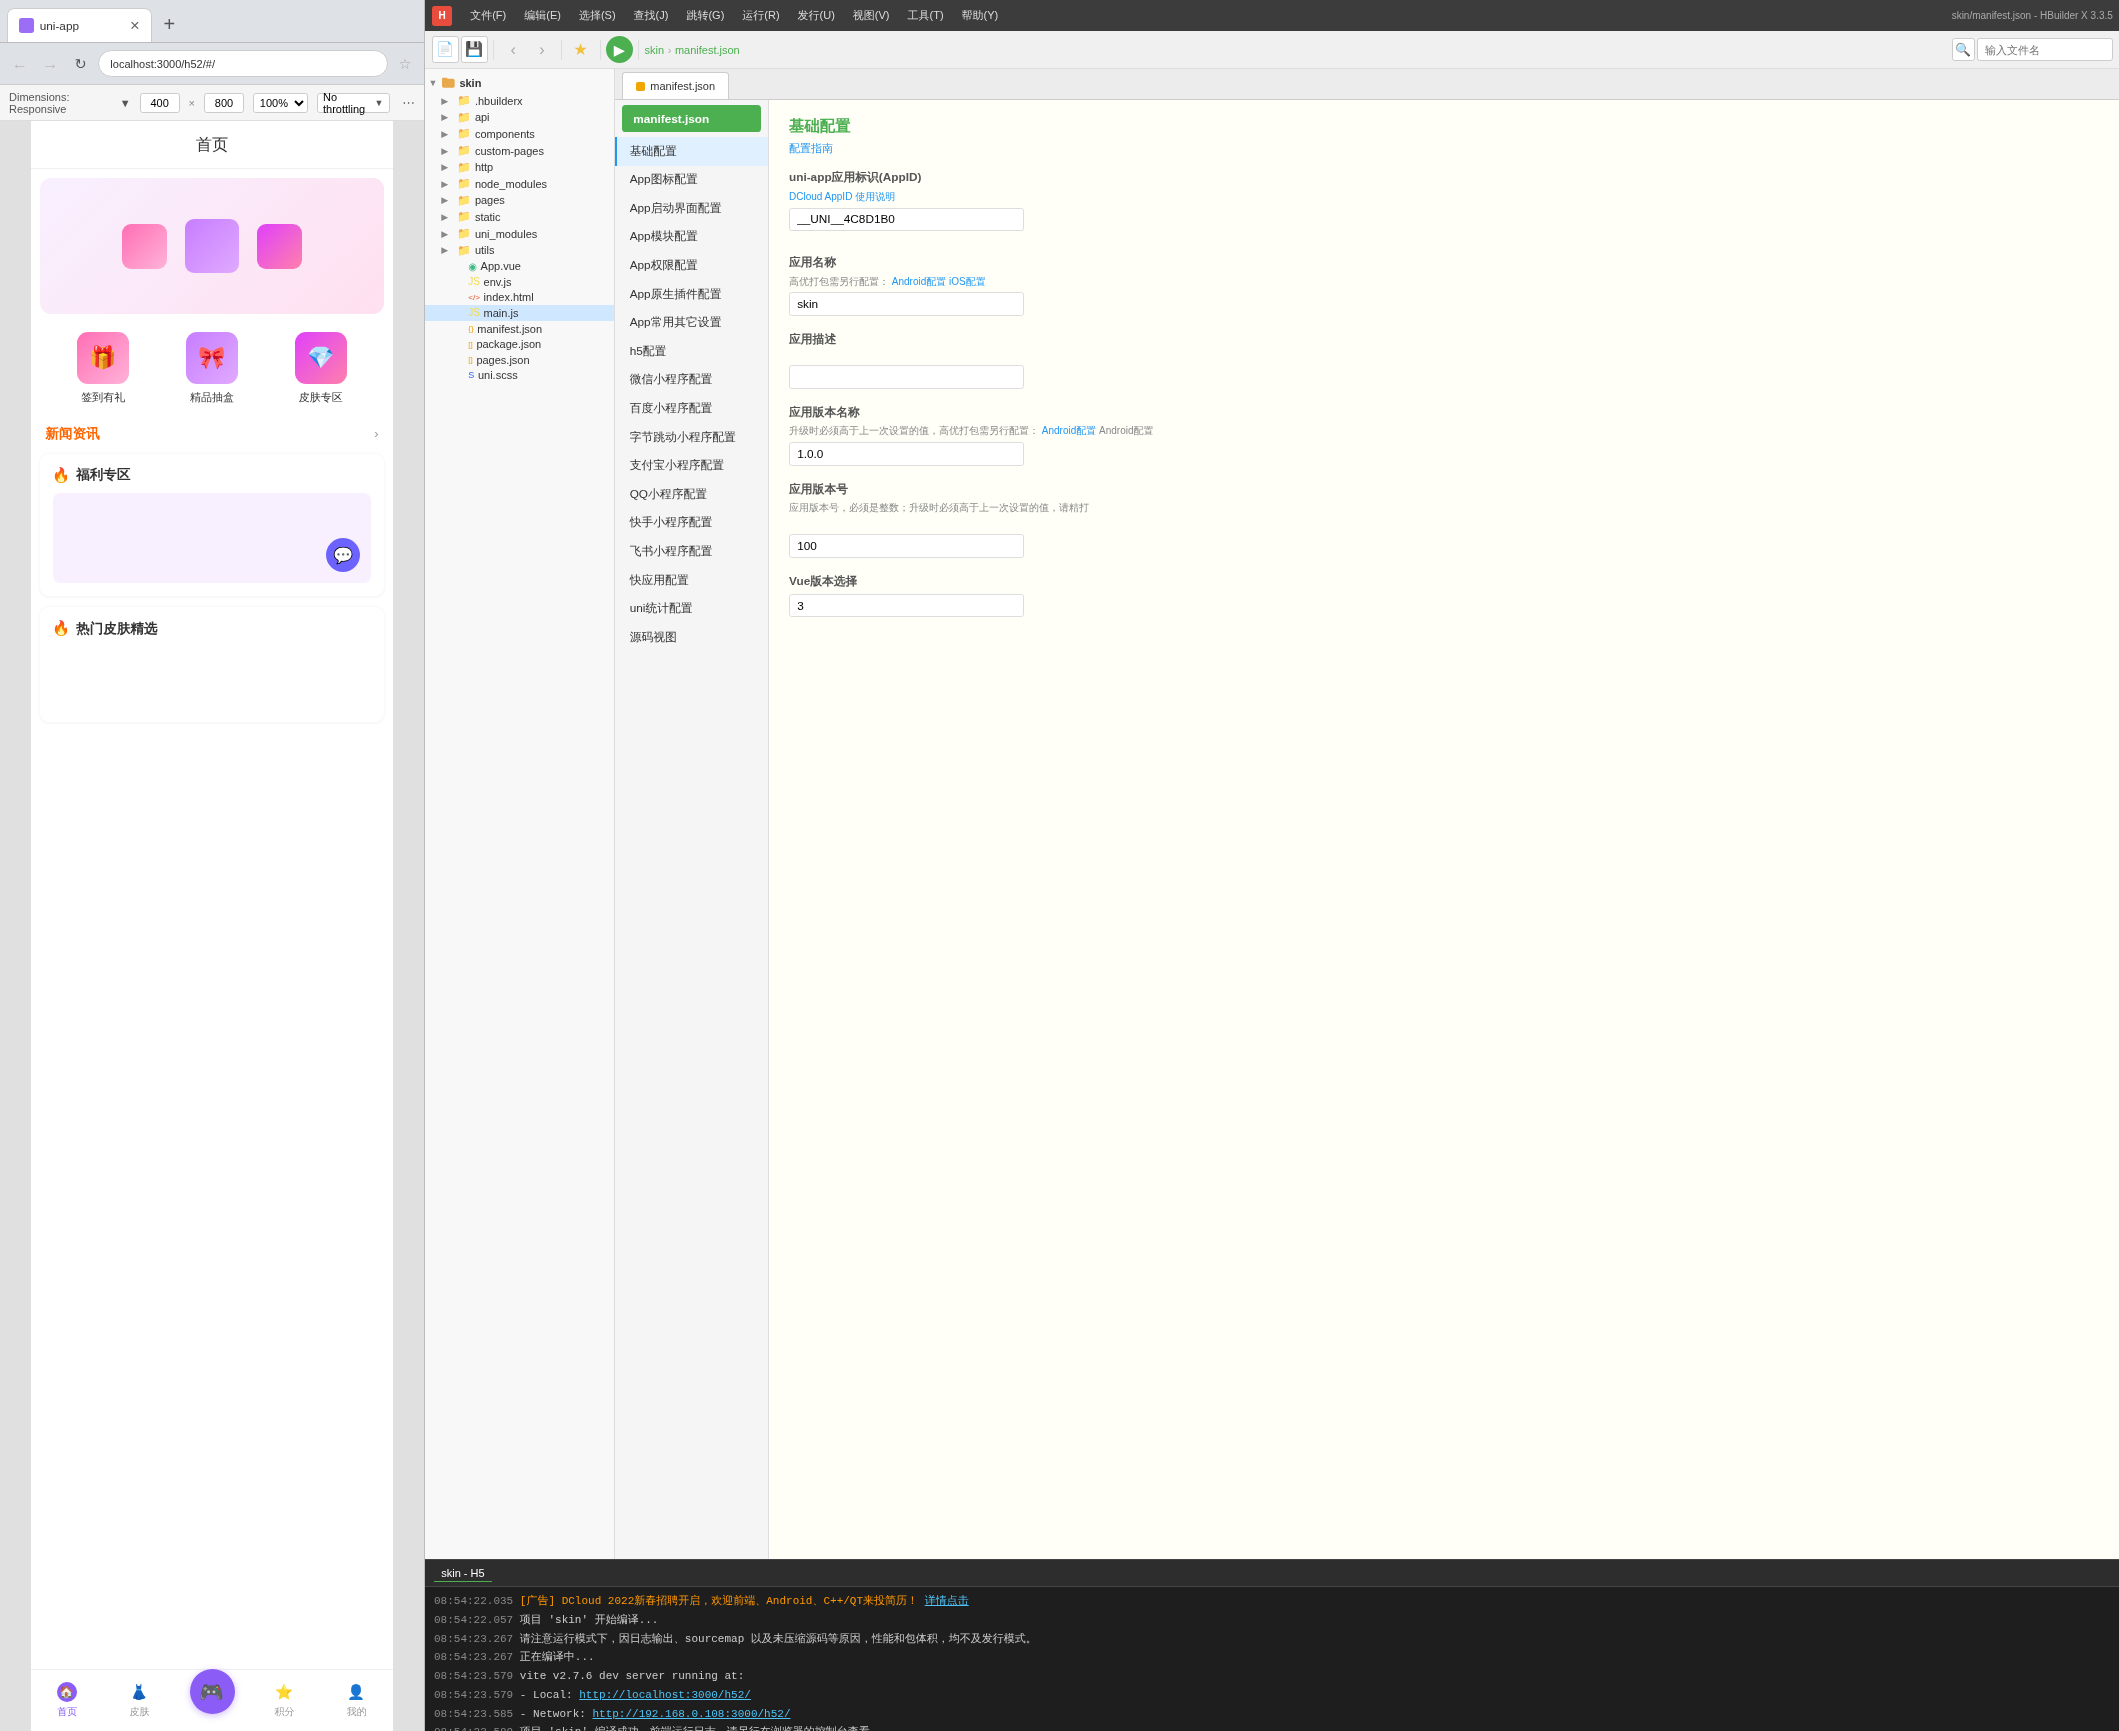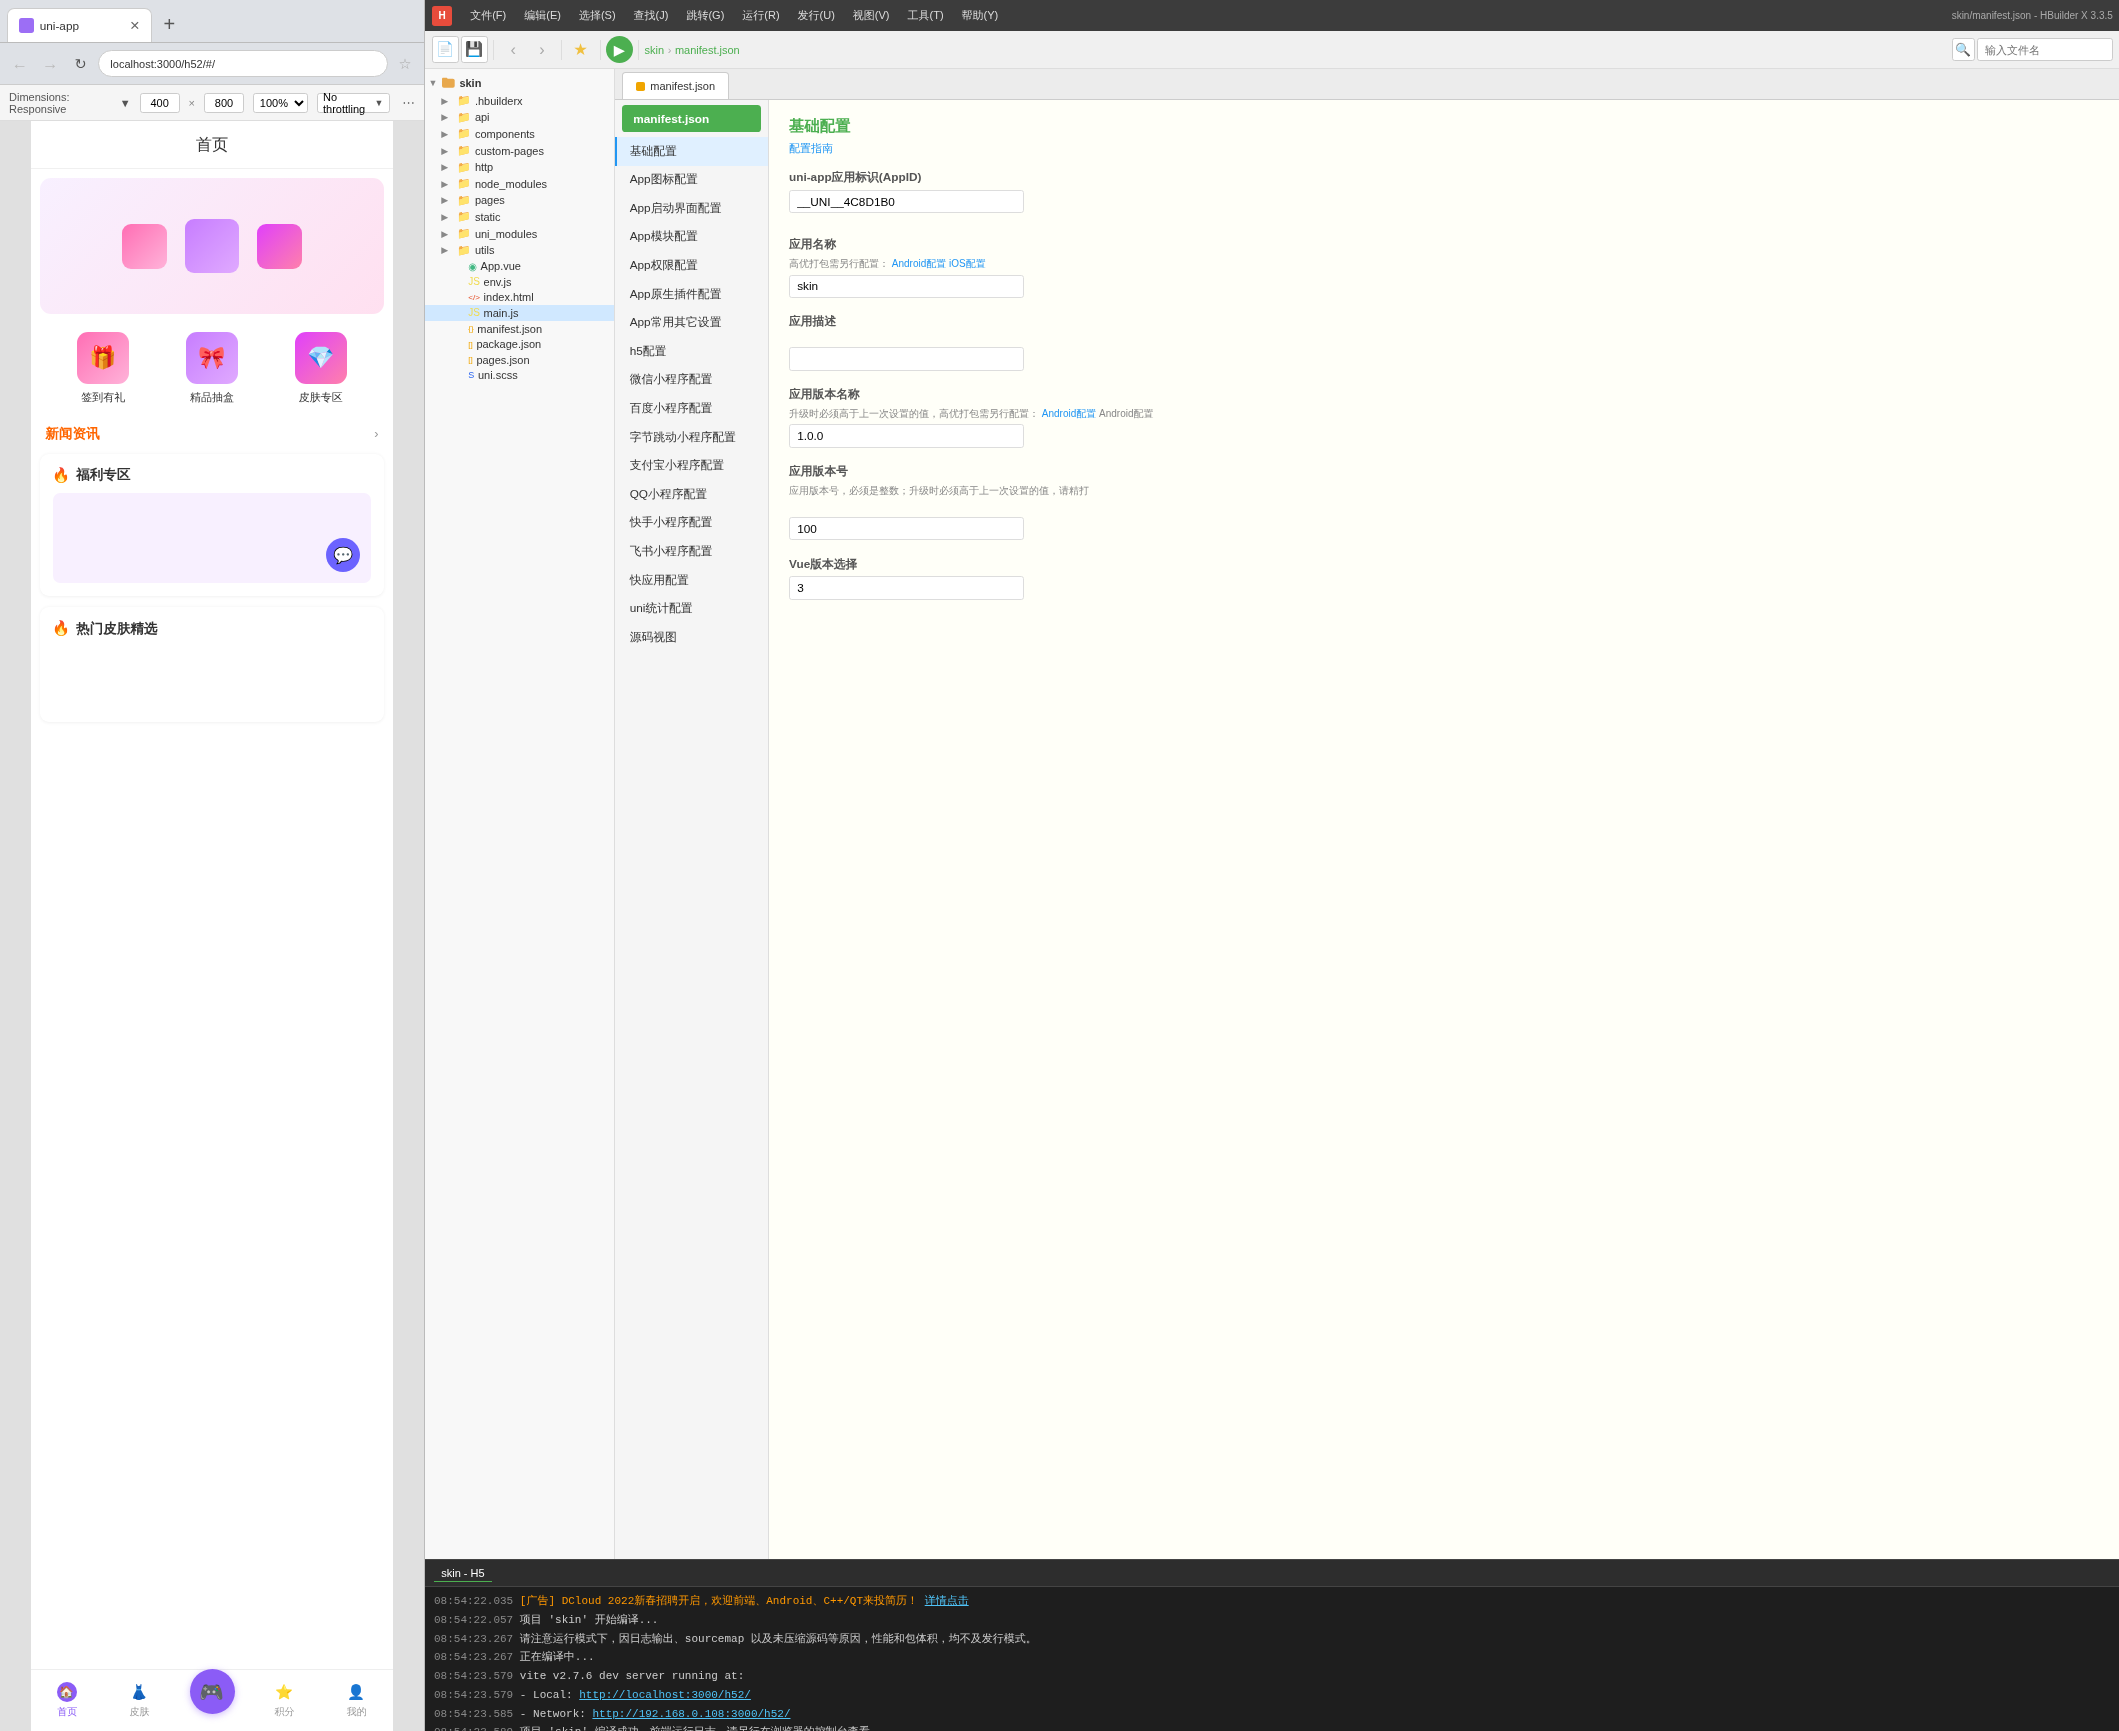--- a/index.html
+++ b/index.html
@@ -331,20 +331,25 @@
                   <div style="padding:6.3px 12.7px;font-size:11.8px;color:#333;cursor:pointer;border-left:2.7px solid transparent;">源码视图</div>
                 </div>
 
                 <div style="flex:1; background:#fffff8; overflow-y:auto; padding:16.3px 20px;">
 
                   <div style="color:#4caf50;font-size:15.4px;font-weight:bold;margin-bottom:3.6px;">基础配置</div>
                   <a style="color:#2196f3;font-size:11px;text-decoration:none;cursor:pointer;display:block;margin-bottom:14.5px;">配置指南</a>
 
                   <div style="margin-bottom:24px;">
                     <div style="font-size:11.8px;color:#555;margin-bottom:3.6px;font-weight:bold;">uni-app应用标识(AppID)</div>
+                    <div style="font-size:10px;color:#888;margin-bottom:3.6px;">
+                      <a style="color:#2196f3;text-decoration:none;cursor:pointer;">DCloud AppID</a>
+                      <span> </span>
+                      <a style="color:#2196f3;text-decoration:none;cursor:pointer;">使用说明</a>
+                    </div>
                     <input type="text" style="width: 235px; height: 23.5px; border: 0.9px solid rgb(221, 221, 221); border-radius: 2.7px; padding: 0px 7.2px; font-size: 11.8px; background: rgb(255, 255, 255);" value="__UNI__4C8D1B0">
                   </div>
 
                   <div style="margin-bottom:16.3px;">
                     <div style="font-size:11.8px;color:#555;margin-bottom:3.6px;font-weight:bold;">应用名称</div>
                     <div style="font-size:10px;color:#888;margin-bottom:3.6px;">
                       <span>高优打包需另行配置：</span>
                       <a style="color:#2196f3;text-decoration:none;cursor:pointer;">Android配置</a>
                       <span> </span>
                       <a style="color:#2196f3;text-decoration:none;cursor:pointer;">iOS配置</a>

